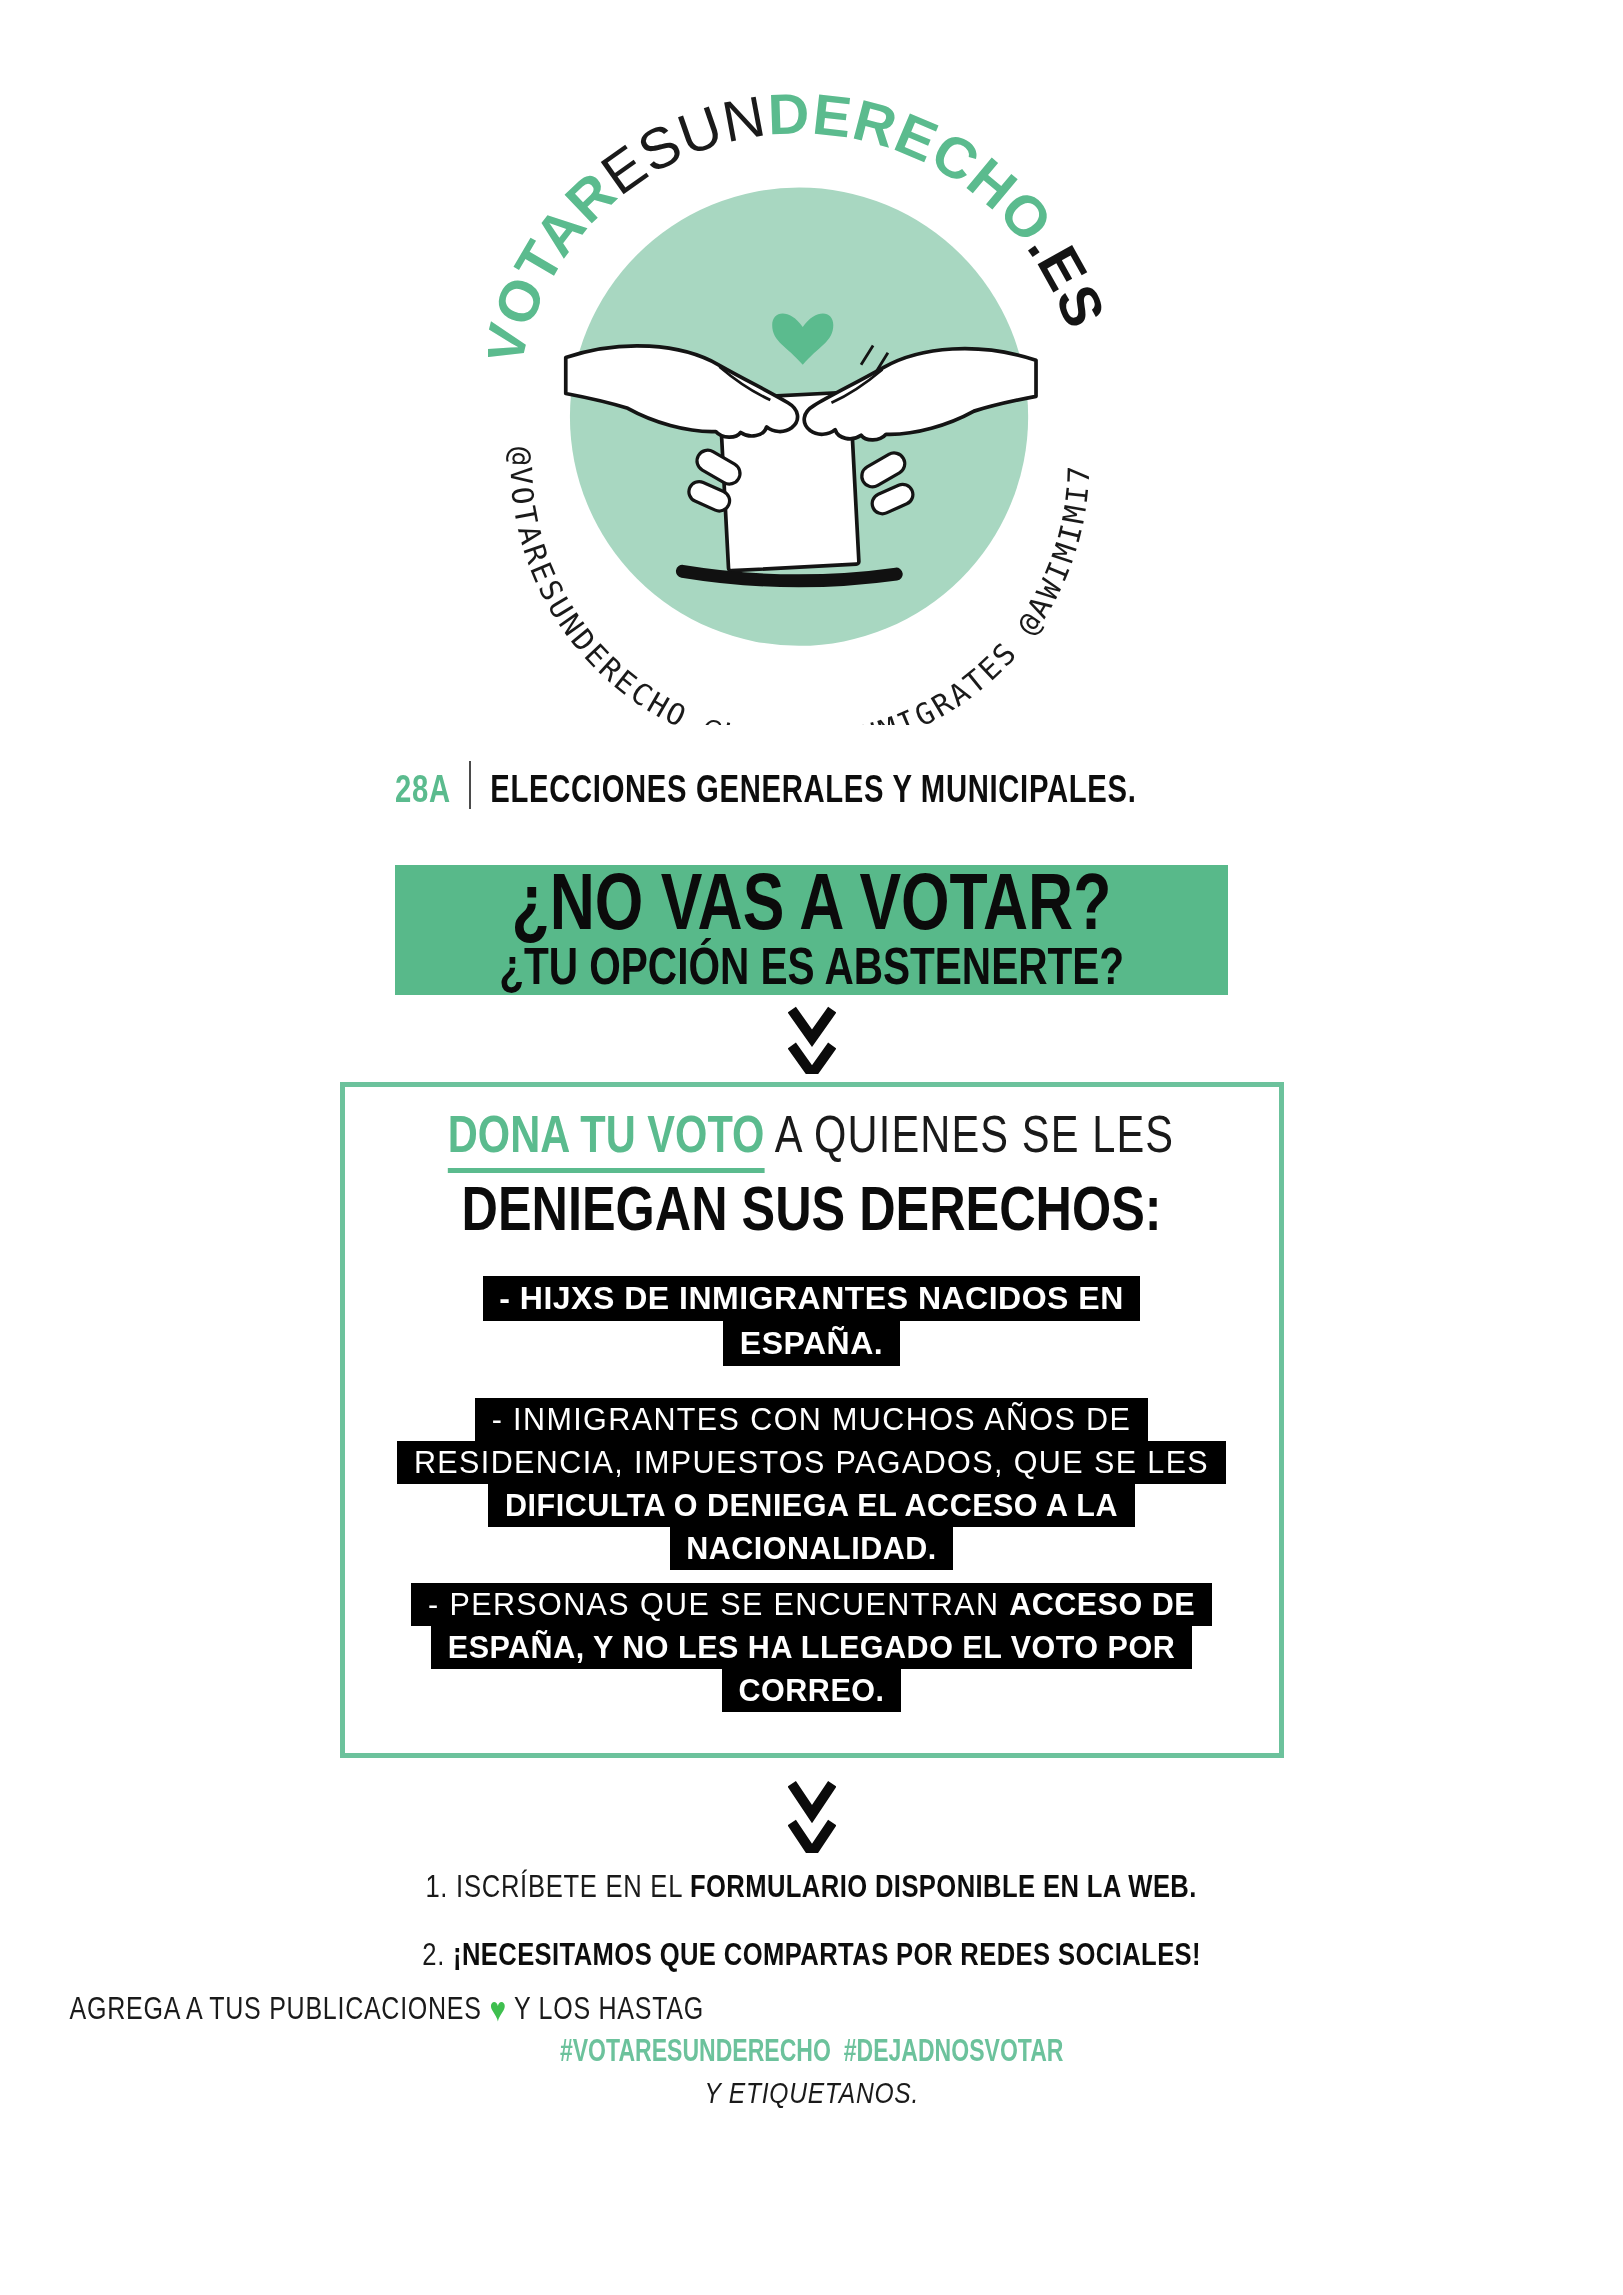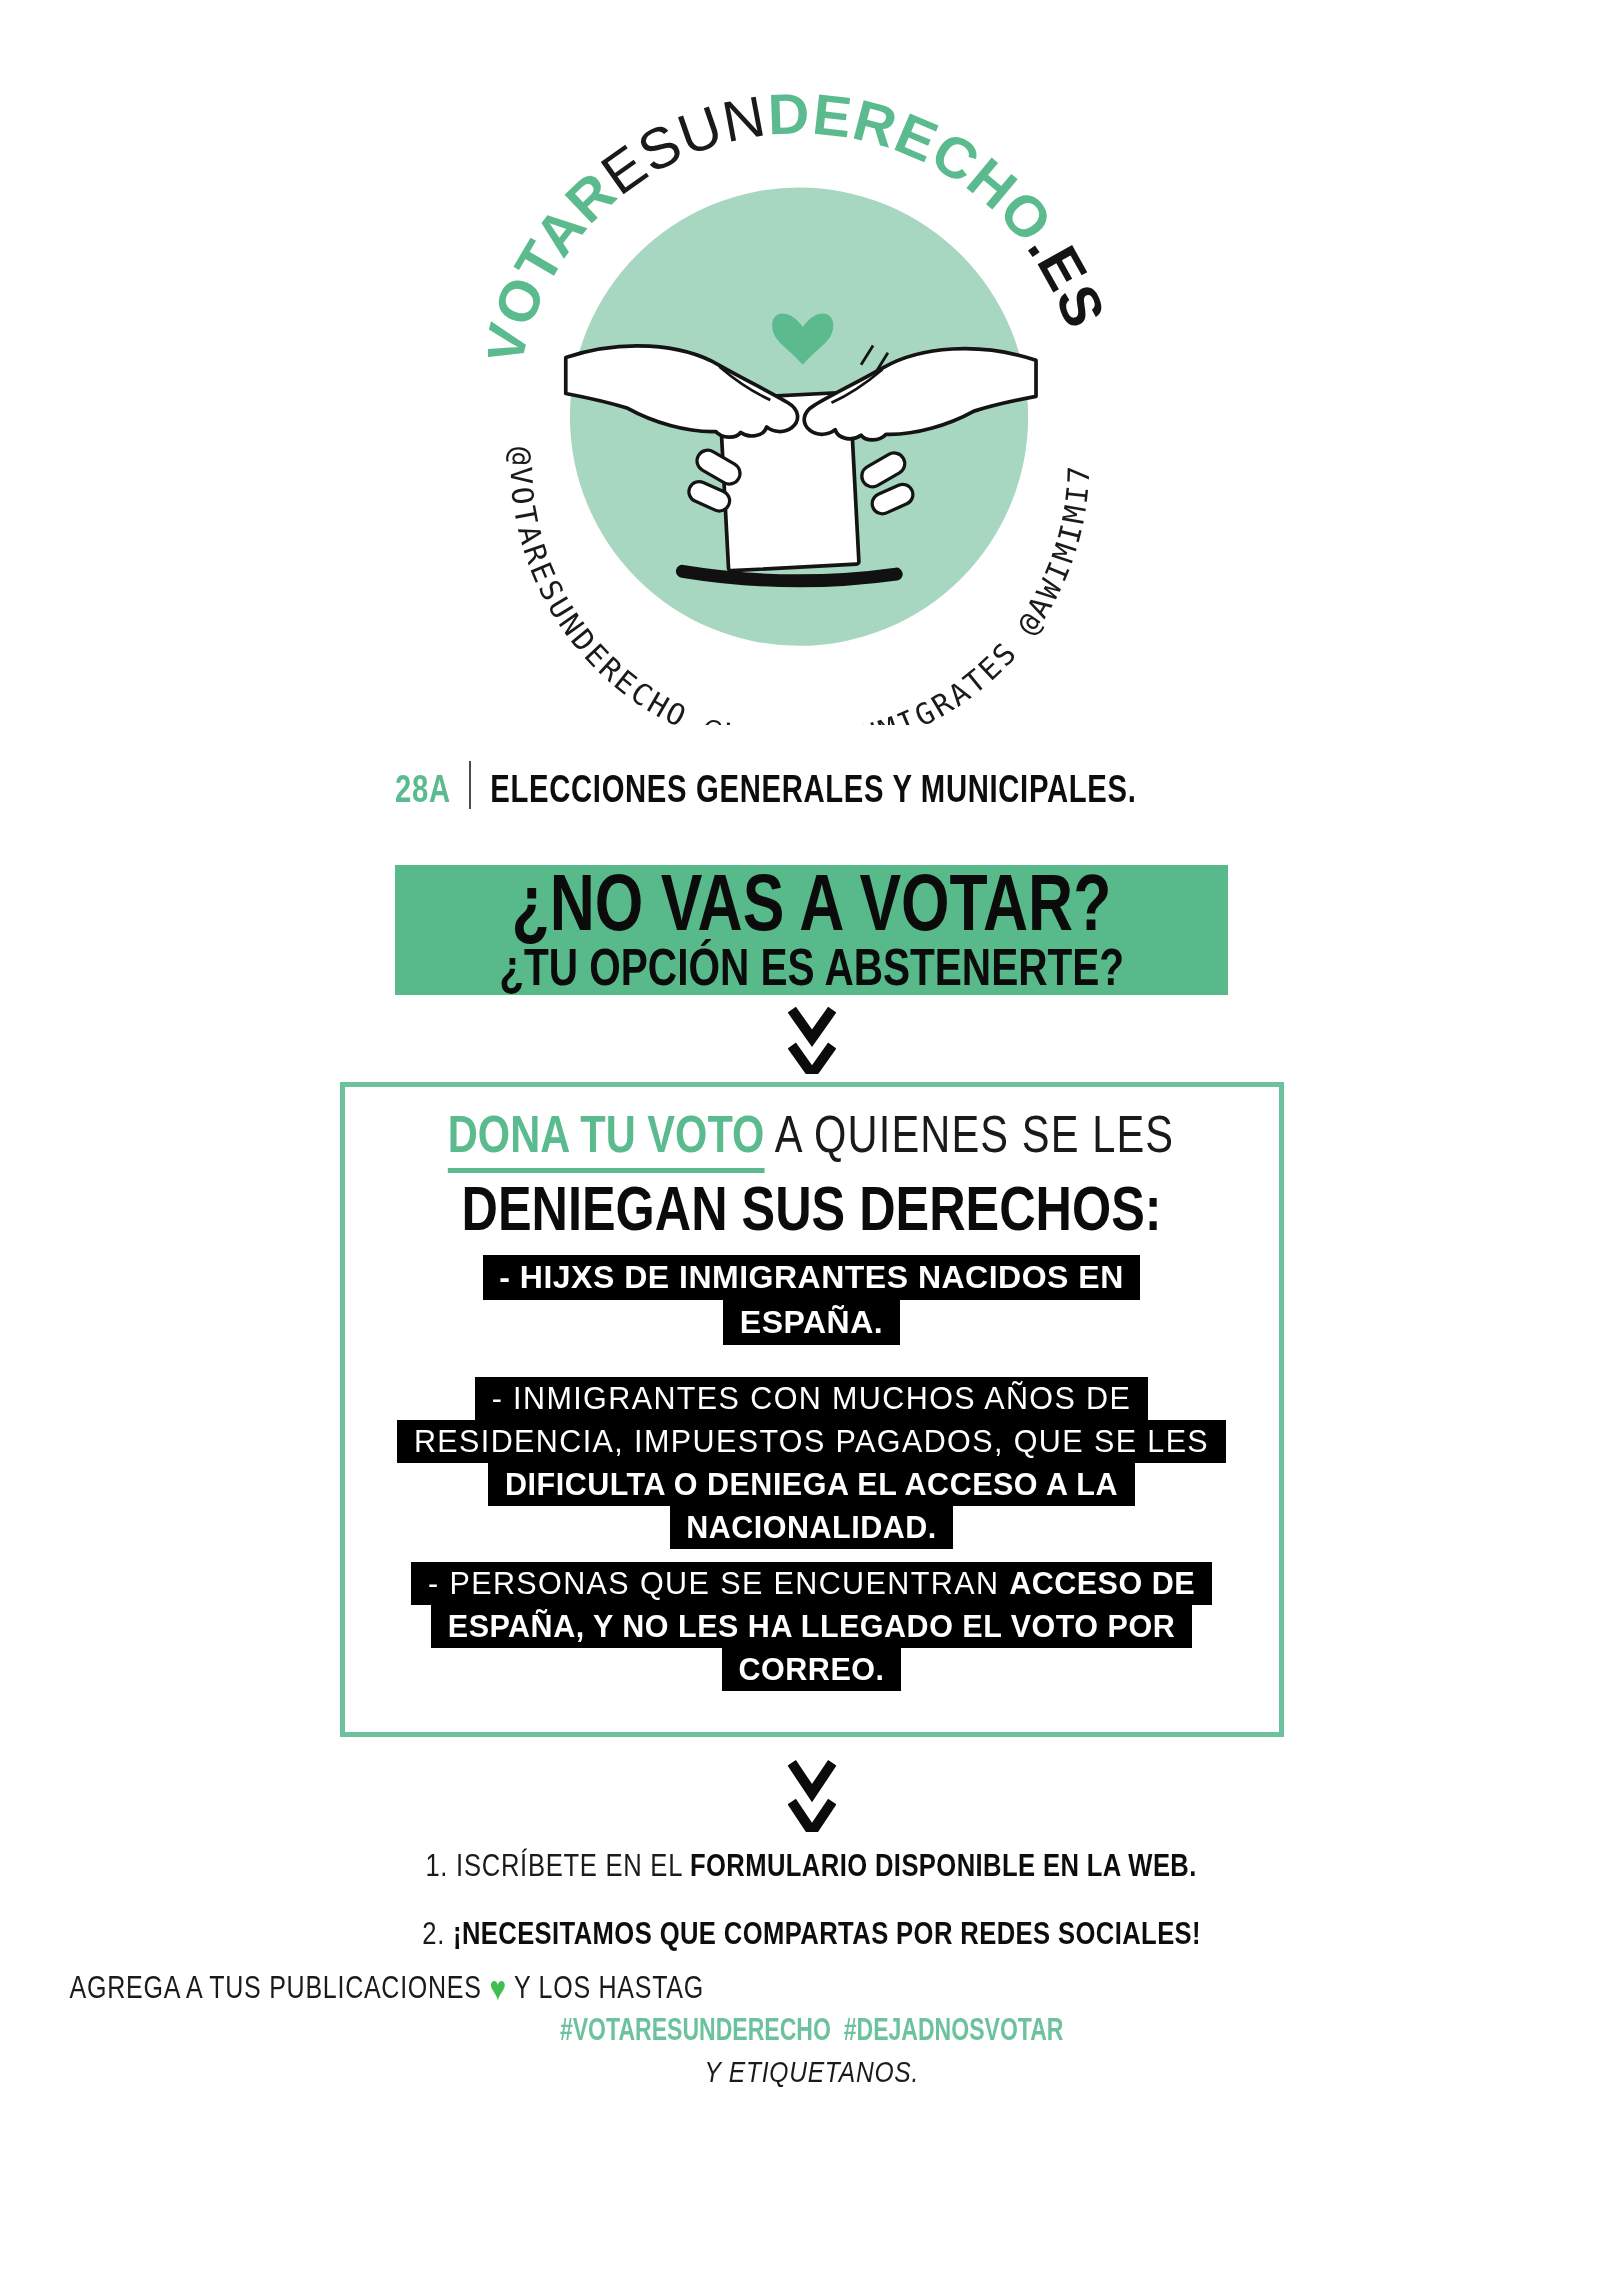--- a/index.html
+++ b/index.html
@@ -19,39 +19,39 @@
   .date{color:#5bbb8e;}
   .hdiv{display:inline-block;width:2.8px;height:48px;background:#111;margin:0 14px;vertical-align:-7.4px;}
   .htitle{color:#0d0d0d;}
   
   .c78{display:inline-block;white-space:nowrap;transform:scaleX(0.78);transform-origin:center;}
   .c80{display:inline-block;white-space:nowrap;transform:scaleX(0.80);transform-origin:center;}
   .c82{display:inline-block;white-space:nowrap;transform:scaleX(0.82);transform-origin:center;}
   .c72{display:inline-block;white-space:nowrap;transform:scaleX(0.72);transform-origin:center;}
   
   .headline{width:833px;height:130px;margin:40px auto 0;background:#58b98a;
-            display:flex;flex-direction:column;justify-content:flex-end;align-items:center;text-align:center;}
+            display:flex;flex-direction:column;justify-content:center;align-items:center;text-align:center;}
   .hl1{font-size:80px;font-weight:bold;color:#0b0b0b;line-height:74px;}
   .hl2{font-size:52px;font-weight:bold;color:#0b0b0b;line-height:55px;}
   
   .chev{display:block;margin:11px auto 0;}
   .chev2{display:block;margin:20.4px auto 0;}
   
   .donate{box-sizing:border-box;width:944px;margin:8.3px auto 0;border:5.1px solid #6cc29c;
           padding:19.4px 0 41px;text-align:center;}
   .d-head1{font-size:52px;line-height:56px;}
   .dona{color:#5bbb8e;font-weight:bold;border-bottom:5.6px solid #5bbb8e;padding-bottom:4.6px;}
   .rest{font-weight:400;color:#1a1a1a;letter-spacing:1.4px;}
   .d-head2{margin-top:12px;font-size:63px;font-weight:bold;line-height:69px;color:#0b0b0b;}
   .sl{line-height:0;}
   .strip{display:inline-block;background:#000;color:#fff;padding:0 16.7px;line-height:43px;font-size:30.5px;}
   .big .strip{line-height:45px;font-size:32px;}
   .sb{font-weight:bold;letter-spacing:0.5px;}
   .st{font-weight:400;letter-spacing:1.4px;}
-  .item1{margin-top:12px;}
+  .item1{margin-top:33px;}
   .item2{margin-top:32px;}
   .item3{margin-top:3.7px;}
   .item4{margin-top:13px;}
   
   .step{text-align:center;font-size:32px;line-height:40px;color:#1a1a1a;}
   .step1{margin-top:13px;}
   .step2{margin-top:28px;}
   .thin{font-weight:400;letter-spacing:0.9px;}
   .boldseg{font-weight:bold;color:#0d0d0d;letter-spacing:0.5px;}
   .share{margin-top:18px;text-align:left;font-size:30.5px;line-height:33px;letter-spacing:0.9px;color:#1a1a1a;}

